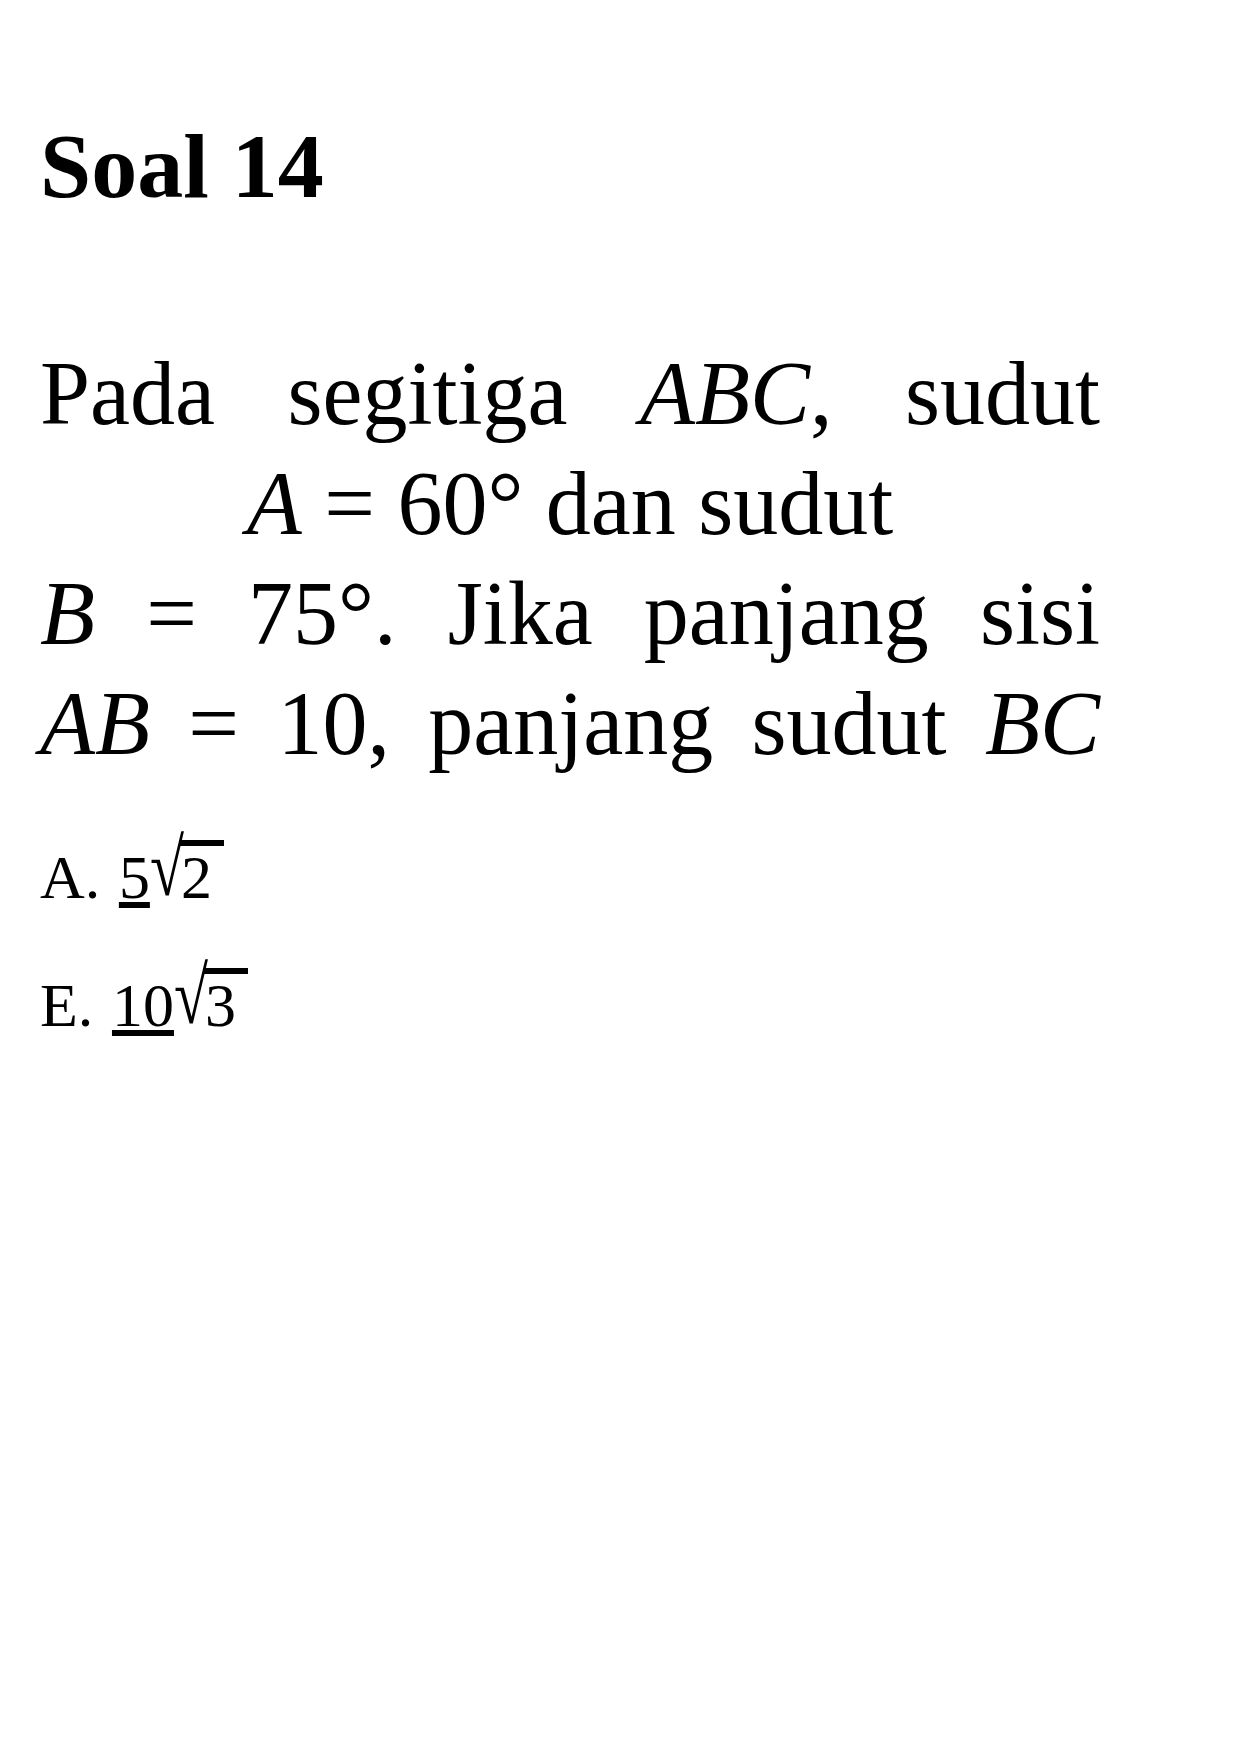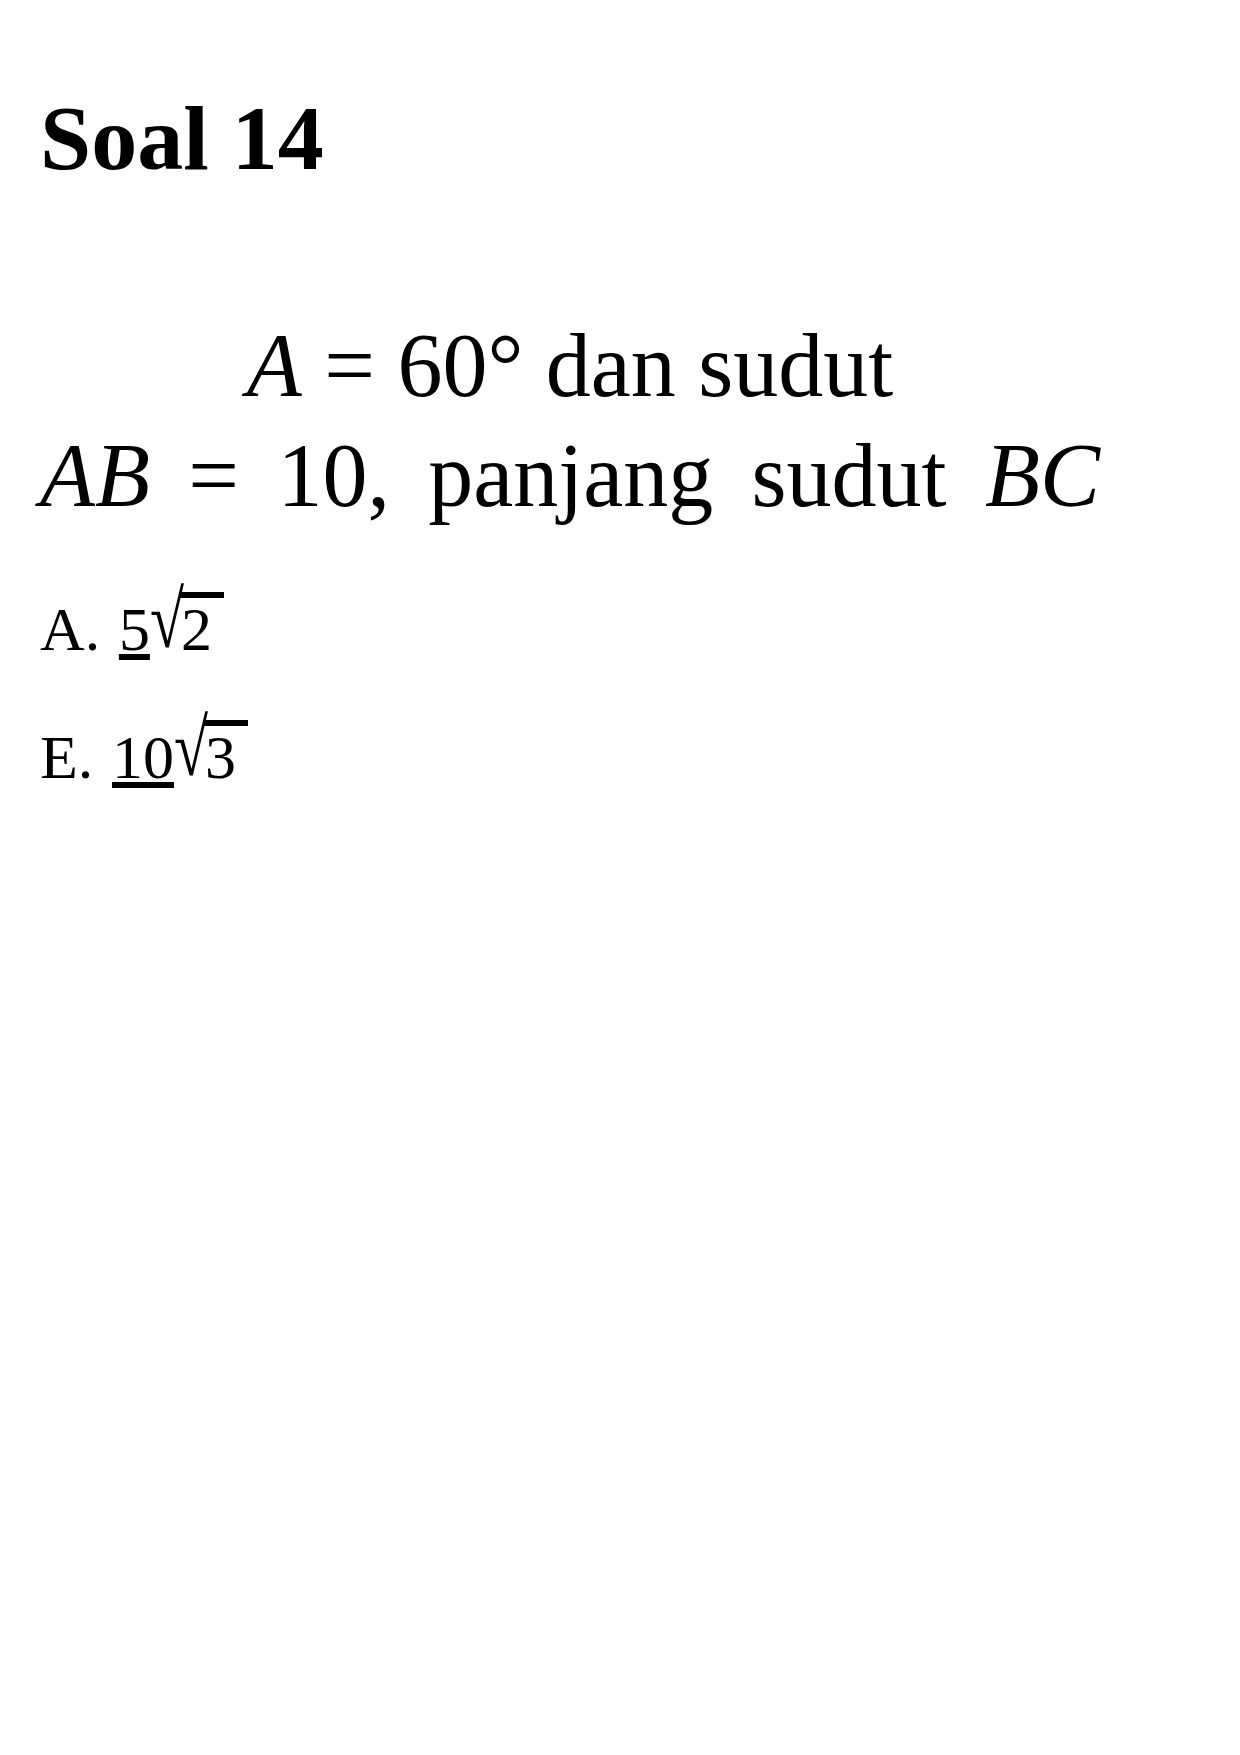--- a/index.html
+++ b/index.html
@@ -8,21 +8,21 @@
   }
   body {
     width: 1240px;
     height: 1755px;
     background: #ffffff;
     color: #000000;
     font-family: "Liberation Serif", serif;
     overflow: hidden;
   }
   .doc {
-    padding: 92px 40px 0 40px;
+    padding: 120px 40px 0 40px;
     width: 1060px;
   }
   .heading {
     font-size: 92px;
     line-height: 92px;
     font-weight: bold;
     margin: 0;
   }
   .problem {
     margin-top: 127px;
@@ -72,21 +72,23 @@
   }
 </style>
 </head>
 <body>
 
 <div class="doc">
 
   <h1 class="heading">Soal 14</h1>
 
   <div class="problem">
+    <div class="pline fill"><span>Pada segitiga </span><span class="mvar">ABC</span><span>, sudut</span></div>
     <div class="pline"><span class="mvar">A</span><span> = 60° dan sudut</span></div>
+    <div class="pline fill"><span class="mvar">B</span><span> = 75°. Jika panjang sisi</span></div>
     <div class="pline fill"><span class="mvar">AB</span><span> = 10, panjang sudut </span><span class="mvar">BC</span></div>
   </div>
 
   <div class="options">
 
     <div class="option">
       <span class="olabel">A.</span><span>5</span><span class="sqrt"><span class="rsign">√</span><span class="rad">2</span></span>
     </div>
 
 

